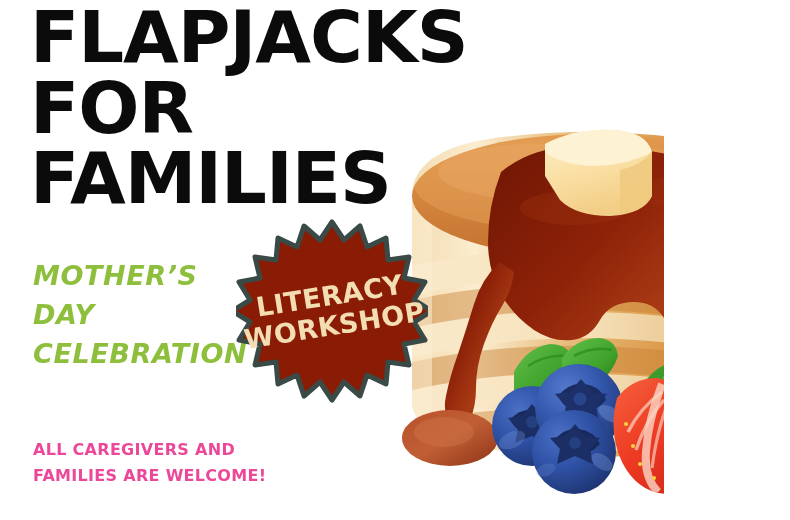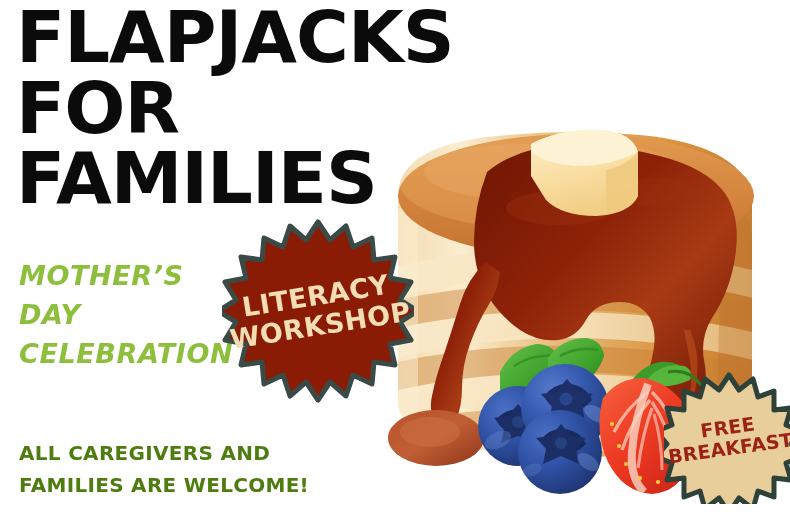--- a/index.html
+++ b/index.html
@@ -5,24 +5,25 @@
   html, body {
     margin: 0;
     padding: 0;
     background: #ffffff;
   }
   body {
     font-family: "Liberation Sans", sans-serif;
   }
   #poster {
     position: relative;
-    width: 790px;
+    width: 650px;
     height: 520px;
     background: #ffffff;
     overflow: hidden;
+    margin-left: 14px;
   }
 
   
   .headline {
     position: absolute;
     left: 16px;
     top: 2px;
     width: 430px;
     color: #0b0b0b;
     font-family: "DejaVu Sans", sans-serif;
@@ -48,24 +49,24 @@
     white-space: pre-line;
     z-index: 40;
     font-style: italic;
   }
 
   
   .footnote {
     position: absolute;
     left: 19px;
     top: 437px;
-    color: #4d7c0f;
+    color: #ec4899;
     font-family: "DejaVu Sans", sans-serif;
     font-weight: bold;
-    font-size: 20px;
+    font-size: 16px;
     line-height: 1.62;
     letter-spacing: 0.3px;
     white-space: pre-line;
     z-index: 40;
   }
 
   
   .art {
     position: absolute;
     left: 0;

